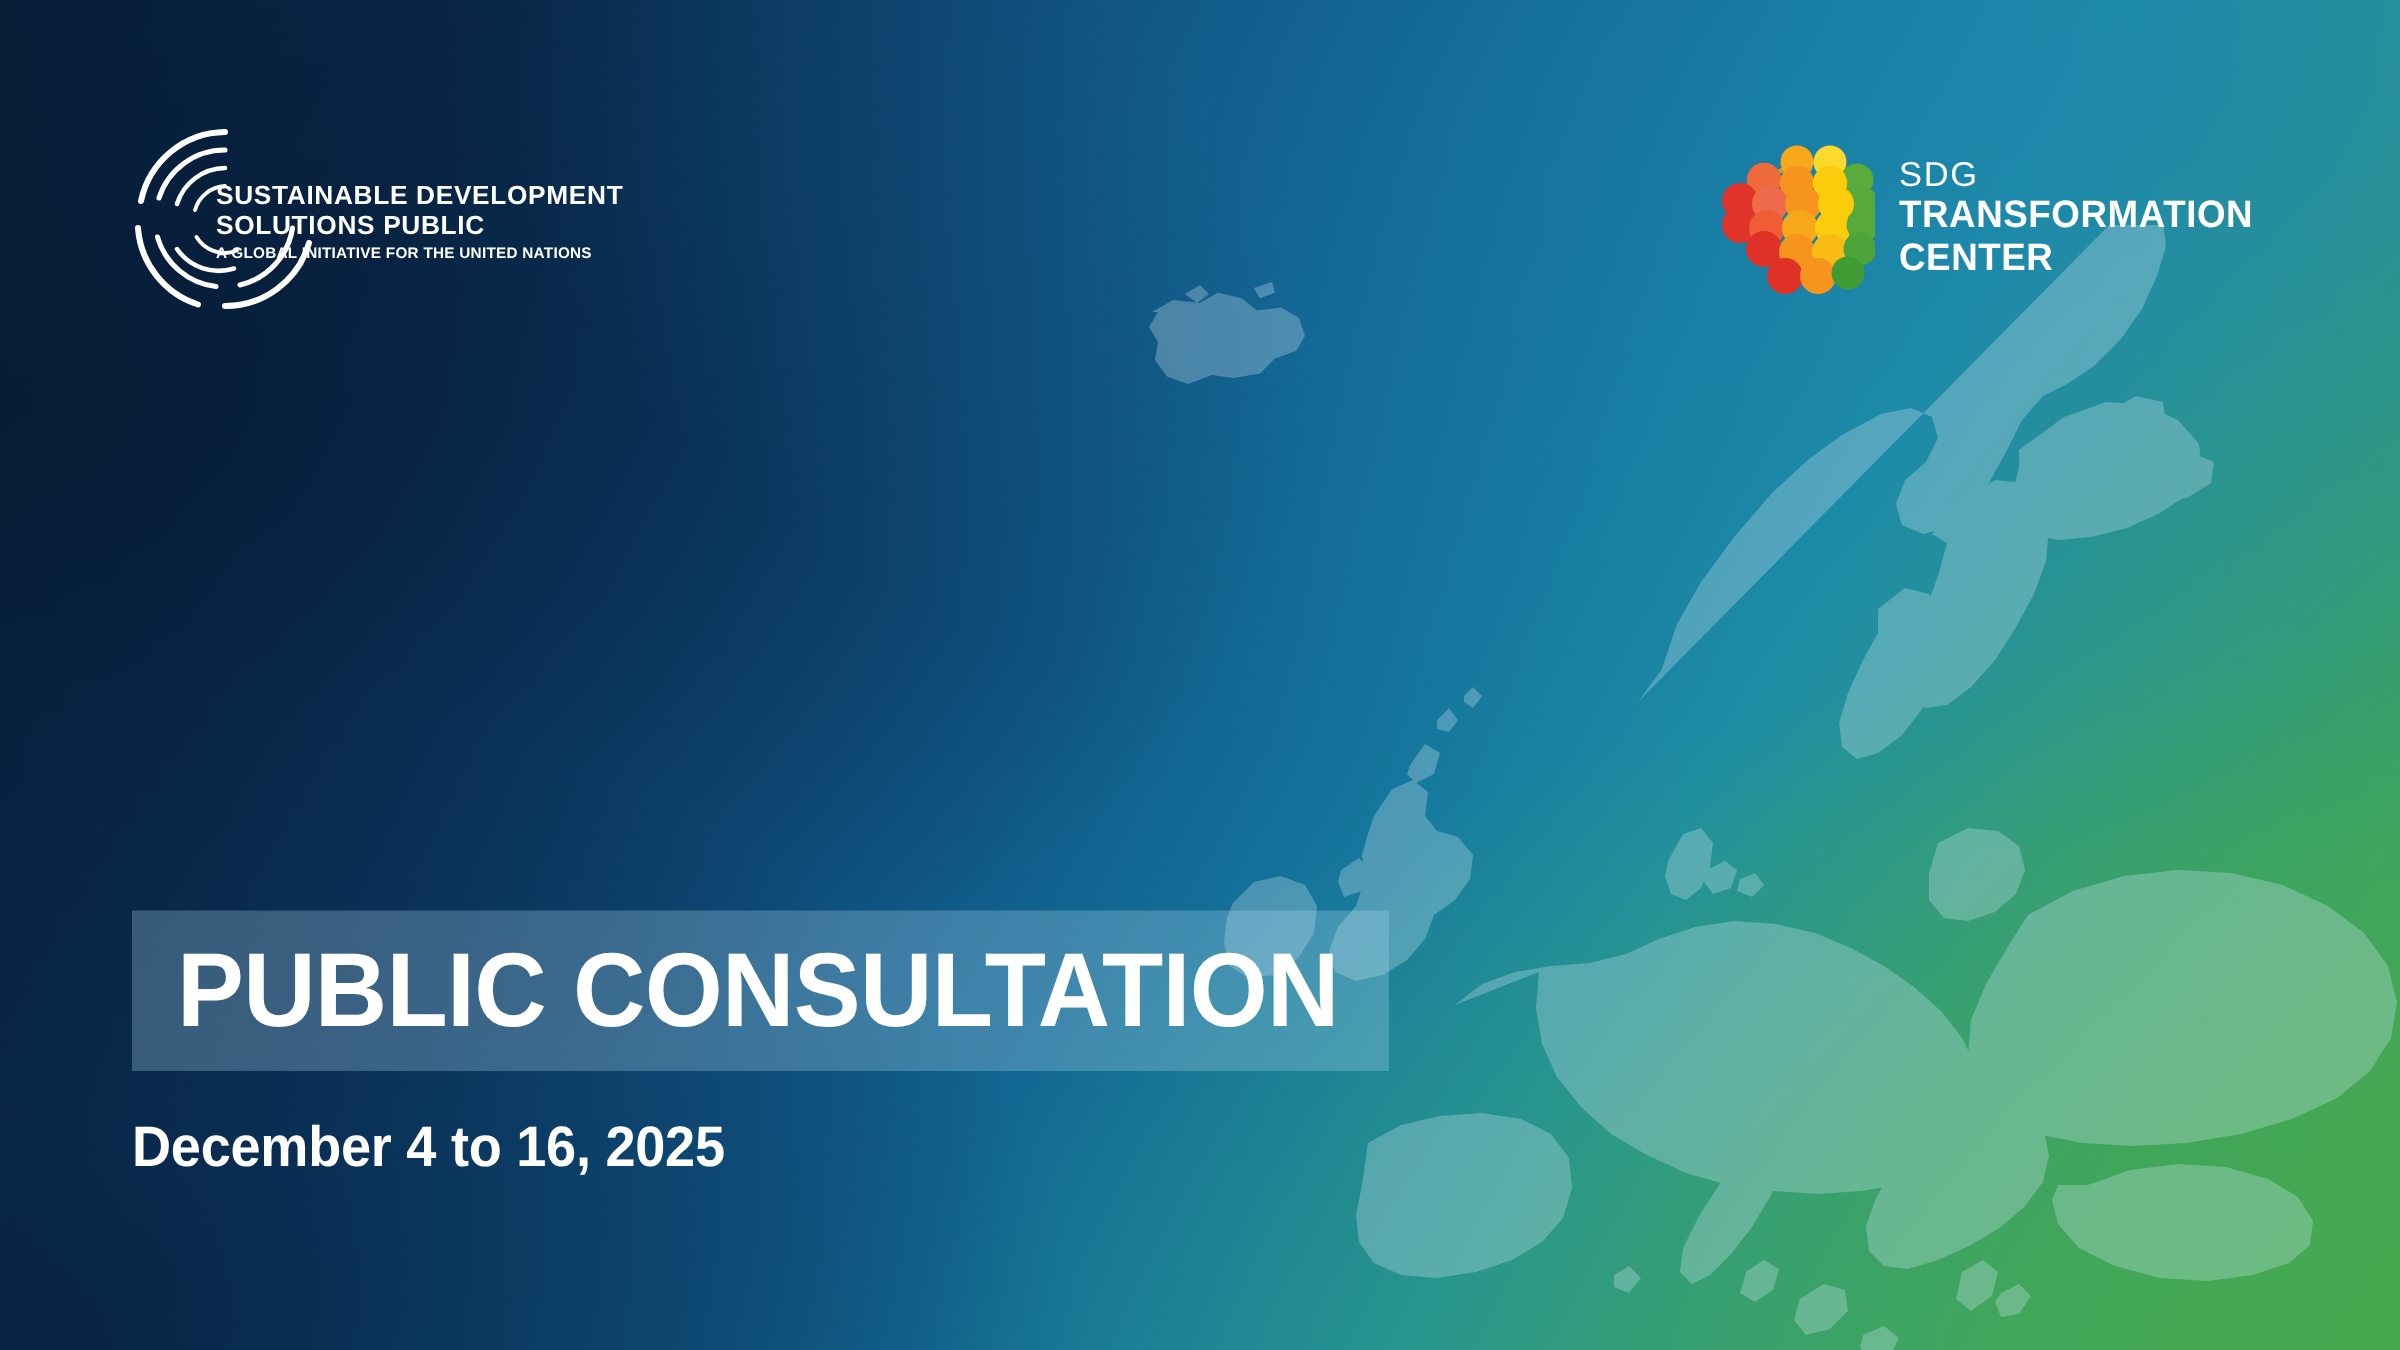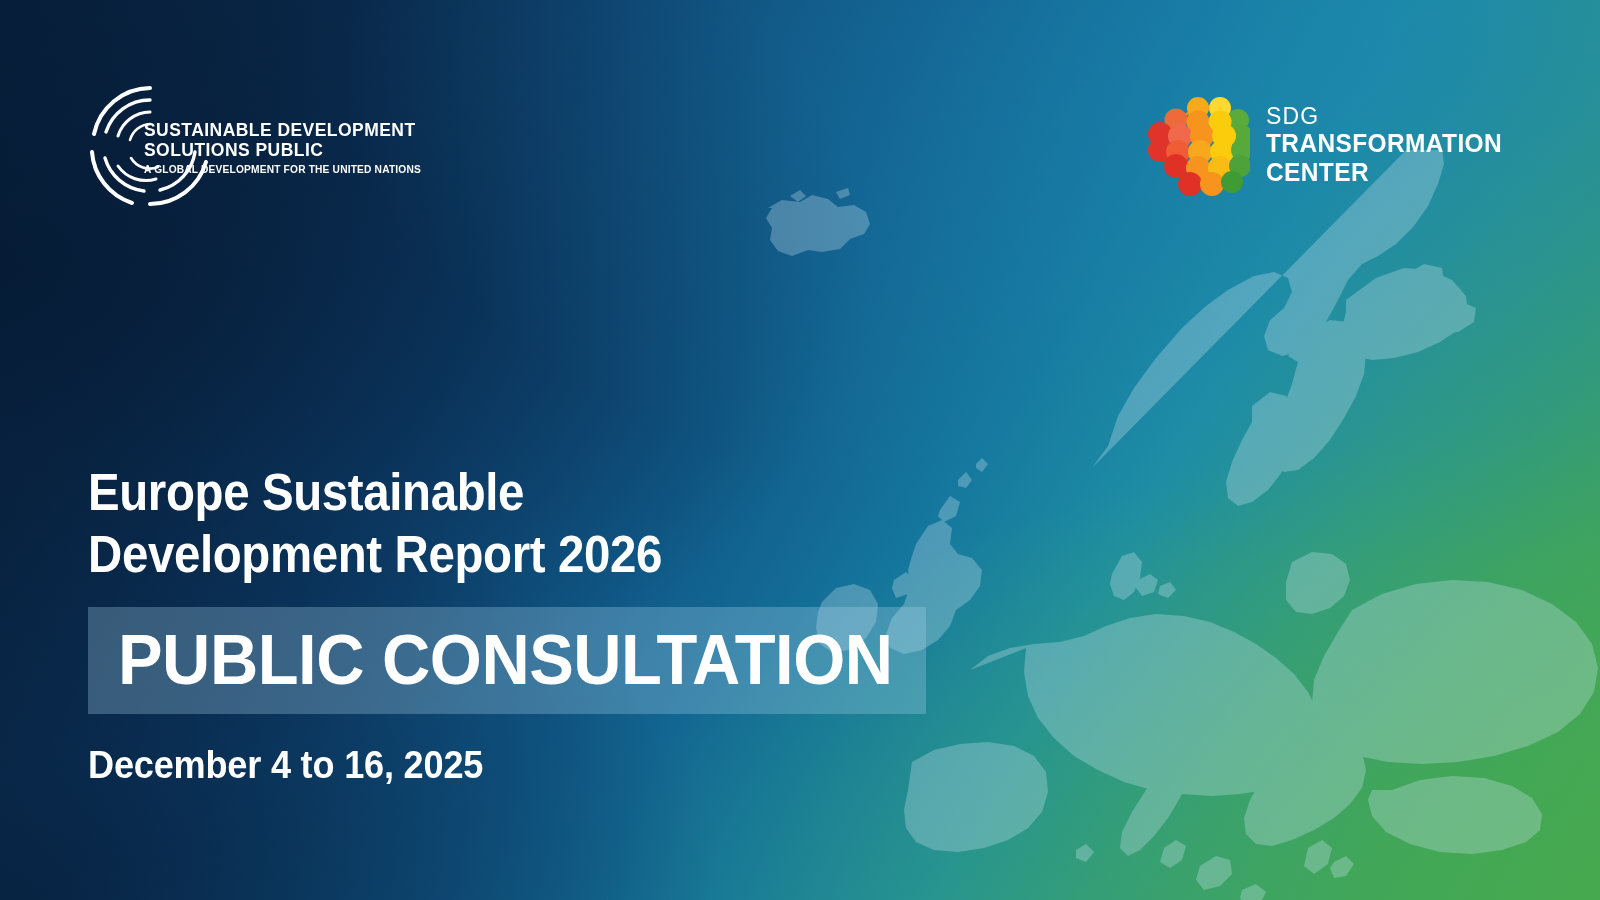--- a/index.html
+++ b/index.html
@@ -267,21 +267,21 @@
           <path d="M64 30 A34 34 0 0 0 32 54" stroke-width="3"></path>
           <path d="M32 84 A34 34 0 0 0 70 97" stroke-width="3"></path>
           <path d="M64 42 A22 22 0 0 0 44 58" stroke-width="2.6"></path>
           <path d="M45 76 A22 22 0 0 0 72 85" stroke-width="2.6"></path>
         </g>
       </svg>
     </div>
     <div class="sdsn-text">
       <div class="sdsn-l1">SUSTAINABLE DEVELOPMENT</div>
       <div class="sdsn-l2">SOLUTIONS PUBLIC</div>
-      <div class="sdsn-l3">A GLOBAL DEVELOPMENT FOR THE UNITED NATIONS</div>
+      <div class="sdsn-l3">A GLOBAL INITIATIVE FOR THE UNITED NATIONS</div>
     </div>
   </div>
 
   <div class="sdgtc-logo">
     <div class="sdgtc-mark">
       <svg viewBox="0 0 104 114" xmlns="http://www.w3.org/2000/svg" aria-hidden="true">
         <g stroke="#d9a227" stroke-width="3" opacity="0.9">
           <path d="M30 30 L52 18 M52 18 L74 18 M74 18 L92 30"></path>
           <path d="M14 44 L30 30 M30 30 L52 32 M52 32 L74 32 M74 32 L92 30"></path>
           <path d="M14 44 L14 60 M14 44 L34 46 M34 46 L56 46 M56 46 L78 46 M78 46 L96 46"></path>
@@ -320,23 +320,19 @@
         </g>
       </svg>
     </div>
     <div class="sdgtc-text">
       <div class="sdgtc-l1">SDG</div>
       <div class="sdgtc-l2">TRANSFORMATION</div>
       <div class="sdgtc-l3">CENTER</div>
     </div>
   </div>
 
-  <div class="headline">
-    <div class="title-line">Europe Sustainable</div>
-    <div class="title-line">Development Report 2026</div>
-  </div>
 
   <div class="band"></div>
   <div class="band-text">PUBLIC CONSULTATION</div>
 
   <div class="date-line">December 4 to 16, 2025</div>
 
 </div>
 
 </body></html>

